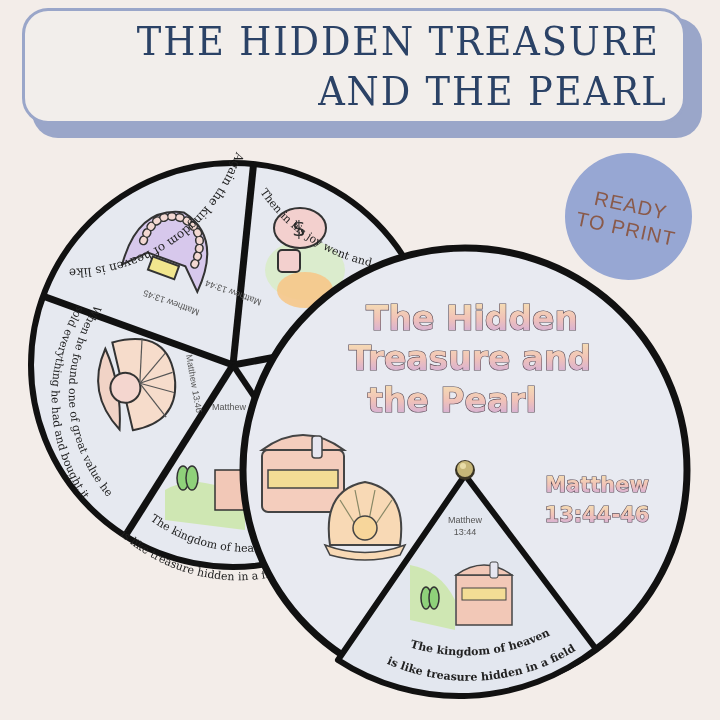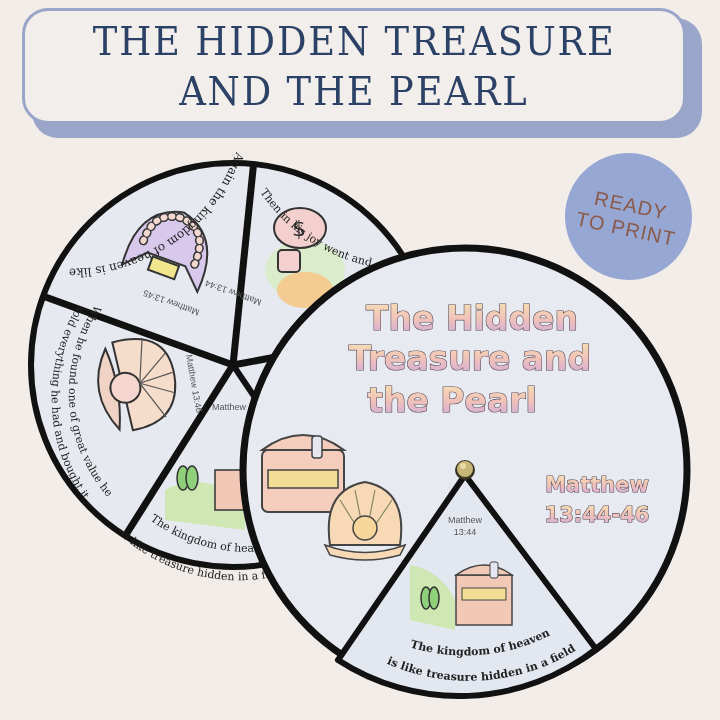--- a/index.html
+++ b/index.html
@@ -10,21 +10,21 @@
     font-family: "DejaVu Serif", serif;
   }
   .title-shadow {
     position: absolute; left: 32px; top: 18px; width: 670px; height: 120px;
     background: #9aa6c9; border-radius: 26px;
   }
   .title-box {
     position: absolute; left: 22px; top: 8px; width: 664px; height: 116px;
     background: #f2eeeb; border: 3px solid #9aa6c9; border-radius: 26px;
     box-sizing: border-box;
-    display: flex; flex-direction: column; align-items: center; justify-content: center;
+    display: flex; flex-direction: column; align-items: flex-end; justify-content: center;
   }
   .title-line {
     font-family: "DejaVu Serif", serif;
     color: #2b4266; font-size: 40px; letter-spacing: 2px; line-height: 50px;
     font-weight: normal; transform: scaleX(0.92);
   }
   .badge {
     position: absolute; left: 565px; top: 153px; width: 127px; height: 127px;
     border-radius: 50%; background: #97a7d3;
     display: flex; flex-direction: column; align-items: center; justify-content: center;

